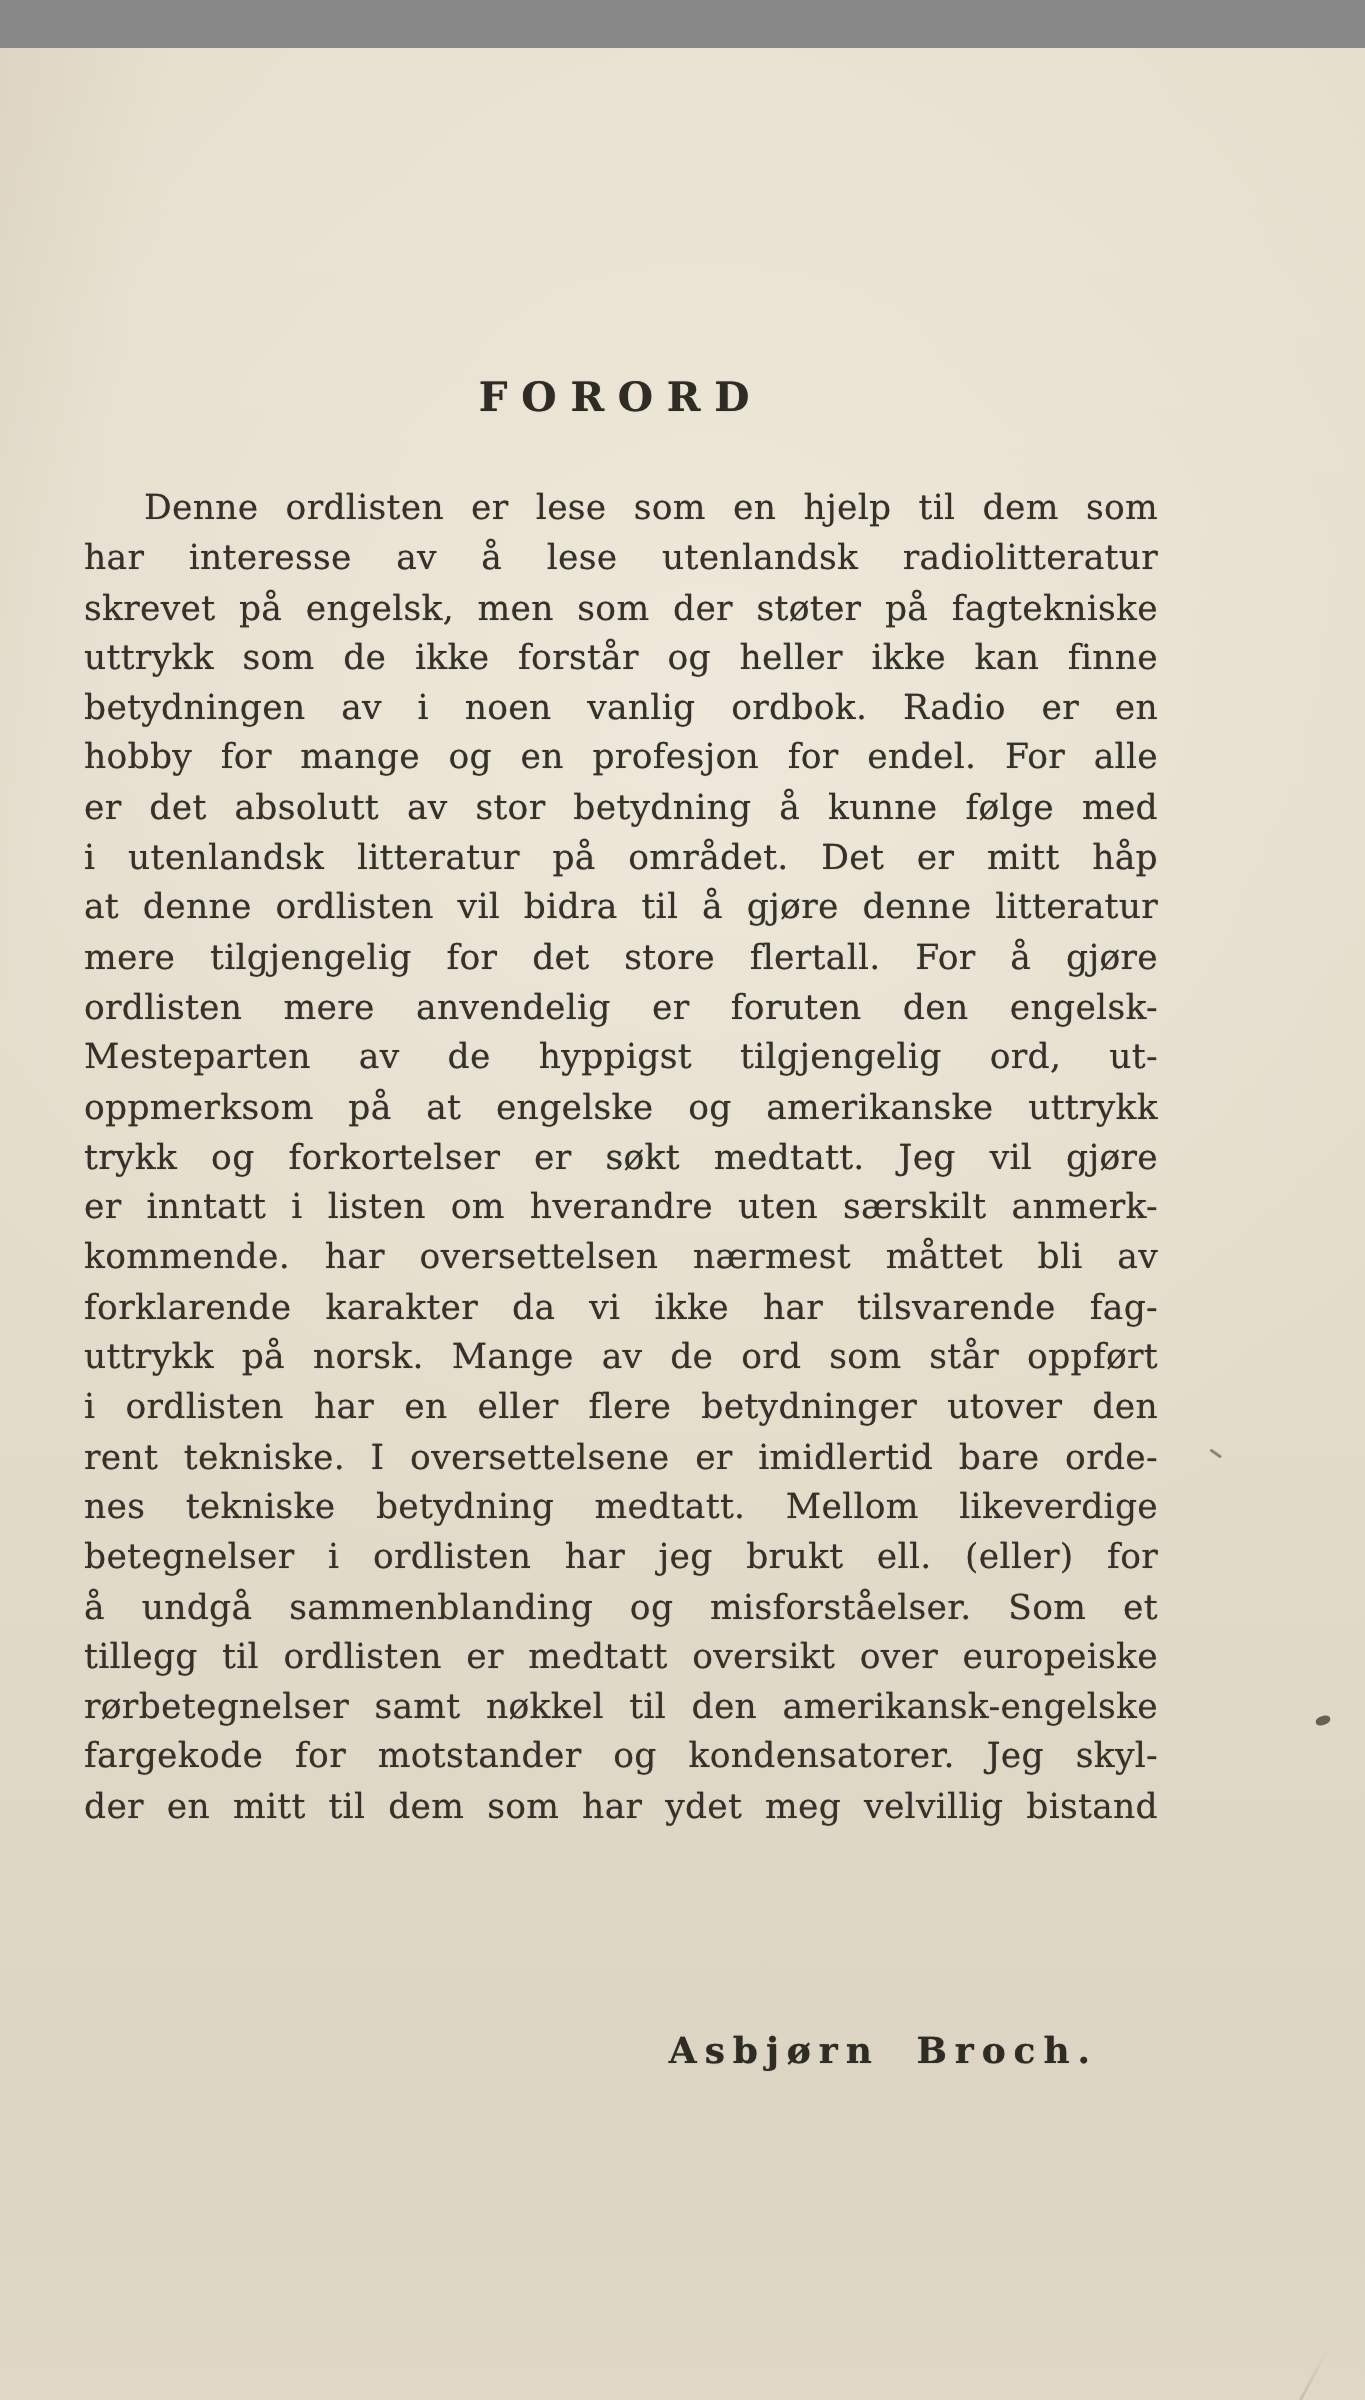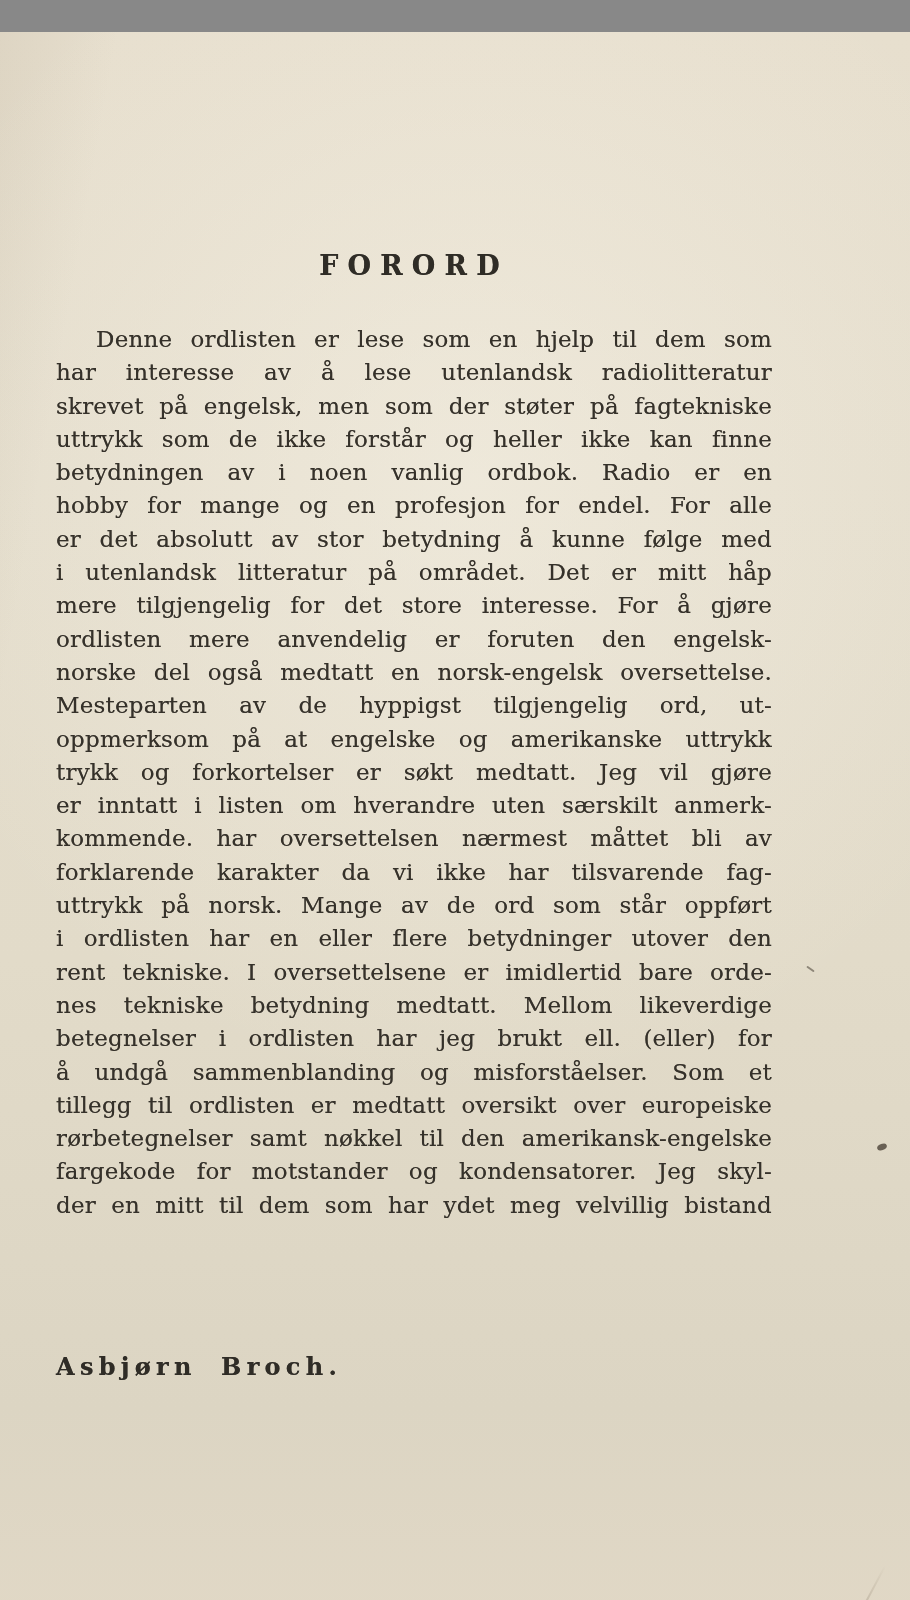--- a/index.html
+++ b/index.html
@@ -54,21 +54,21 @@
     text-indent: 40px;
   }
   .text-line.last-line {
     text-align-last: left;
   }
   .signature {
     position: absolute;
     top: 1320px;
     left: 56px;
     width: 716px;
-    text-align: left;
+    text-align: right;
     padding-right: 40px;
     box-sizing: border-box;
     font-size: 24px;
     font-weight: bold;
     letter-spacing: 0.22em;
     word-spacing: 0.45em;
     color: #2f2c26;
     text-shadow: 0 0 0.6px rgba(47,44,38,0.65);
   }
   .speck-1 {
@@ -118,23 +118,23 @@
 
   <div class="body-text">
     <div class="text-line first-line">Denne ordlisten er lese som en hjelp til dem som</div>
     <div class="text-line">har interesse av å lese utenlandsk radiolitteratur</div>
     <div class="text-line">skrevet på engelsk, men som der støter på fagtekniske</div>
     <div class="text-line">uttrykk som de ikke forstår og heller ikke kan finne</div>
     <div class="text-line">betydningen av i noen vanlig ordbok. Radio er en</div>
     <div class="text-line">hobby for mange og en profesjon for endel. For alle</div>
     <div class="text-line">er det absolutt av stor betydning å kunne følge med</div>
     <div class="text-line">i utenlandsk litteratur på området. Det er mitt håp</div>
-    <div class="text-line">mere tilgjengelig for det store interesse. For å gjøre</div>
+    <div class="text-line">at denne ordlisten vil bidra til å gjøre denne litteratur</div>
+    <div class="text-line">mere tilgjengelig for det store flertall. For å gjøre</div>
     <div class="text-line">ordlisten mere anvendelig er foruten den engelsk-</div>
-    <div class="text-line">norske del også medtatt en norsk-engelsk oversettelse.</div>
     <div class="text-line">Mesteparten av de hyppigst tilgjengelig ord, ut-</div>
     <div class="text-line">oppmerksom på at engelske og amerikanske uttrykk</div>
     <div class="text-line">trykk og forkortelser er søkt medtatt. Jeg vil gjøre</div>
     <div class="text-line">er inntatt i listen om hverandre uten særskilt anmerk-</div>
     <div class="text-line">kommende. har oversettelsen nærmest måttet bli av</div>
     <div class="text-line">forklarende karakter da vi ikke har tilsvarende fag-</div>
     <div class="text-line">uttrykk på norsk. Mange av de ord som står oppført</div>
     <div class="text-line">i ordlisten har en eller flere betydninger utover den</div>
     <div class="text-line">rent tekniske. I oversettelsene er imidlertid bare orde-</div>
     <div class="text-line">nes tekniske betydning medtatt. Mellom likeverdige</div>

